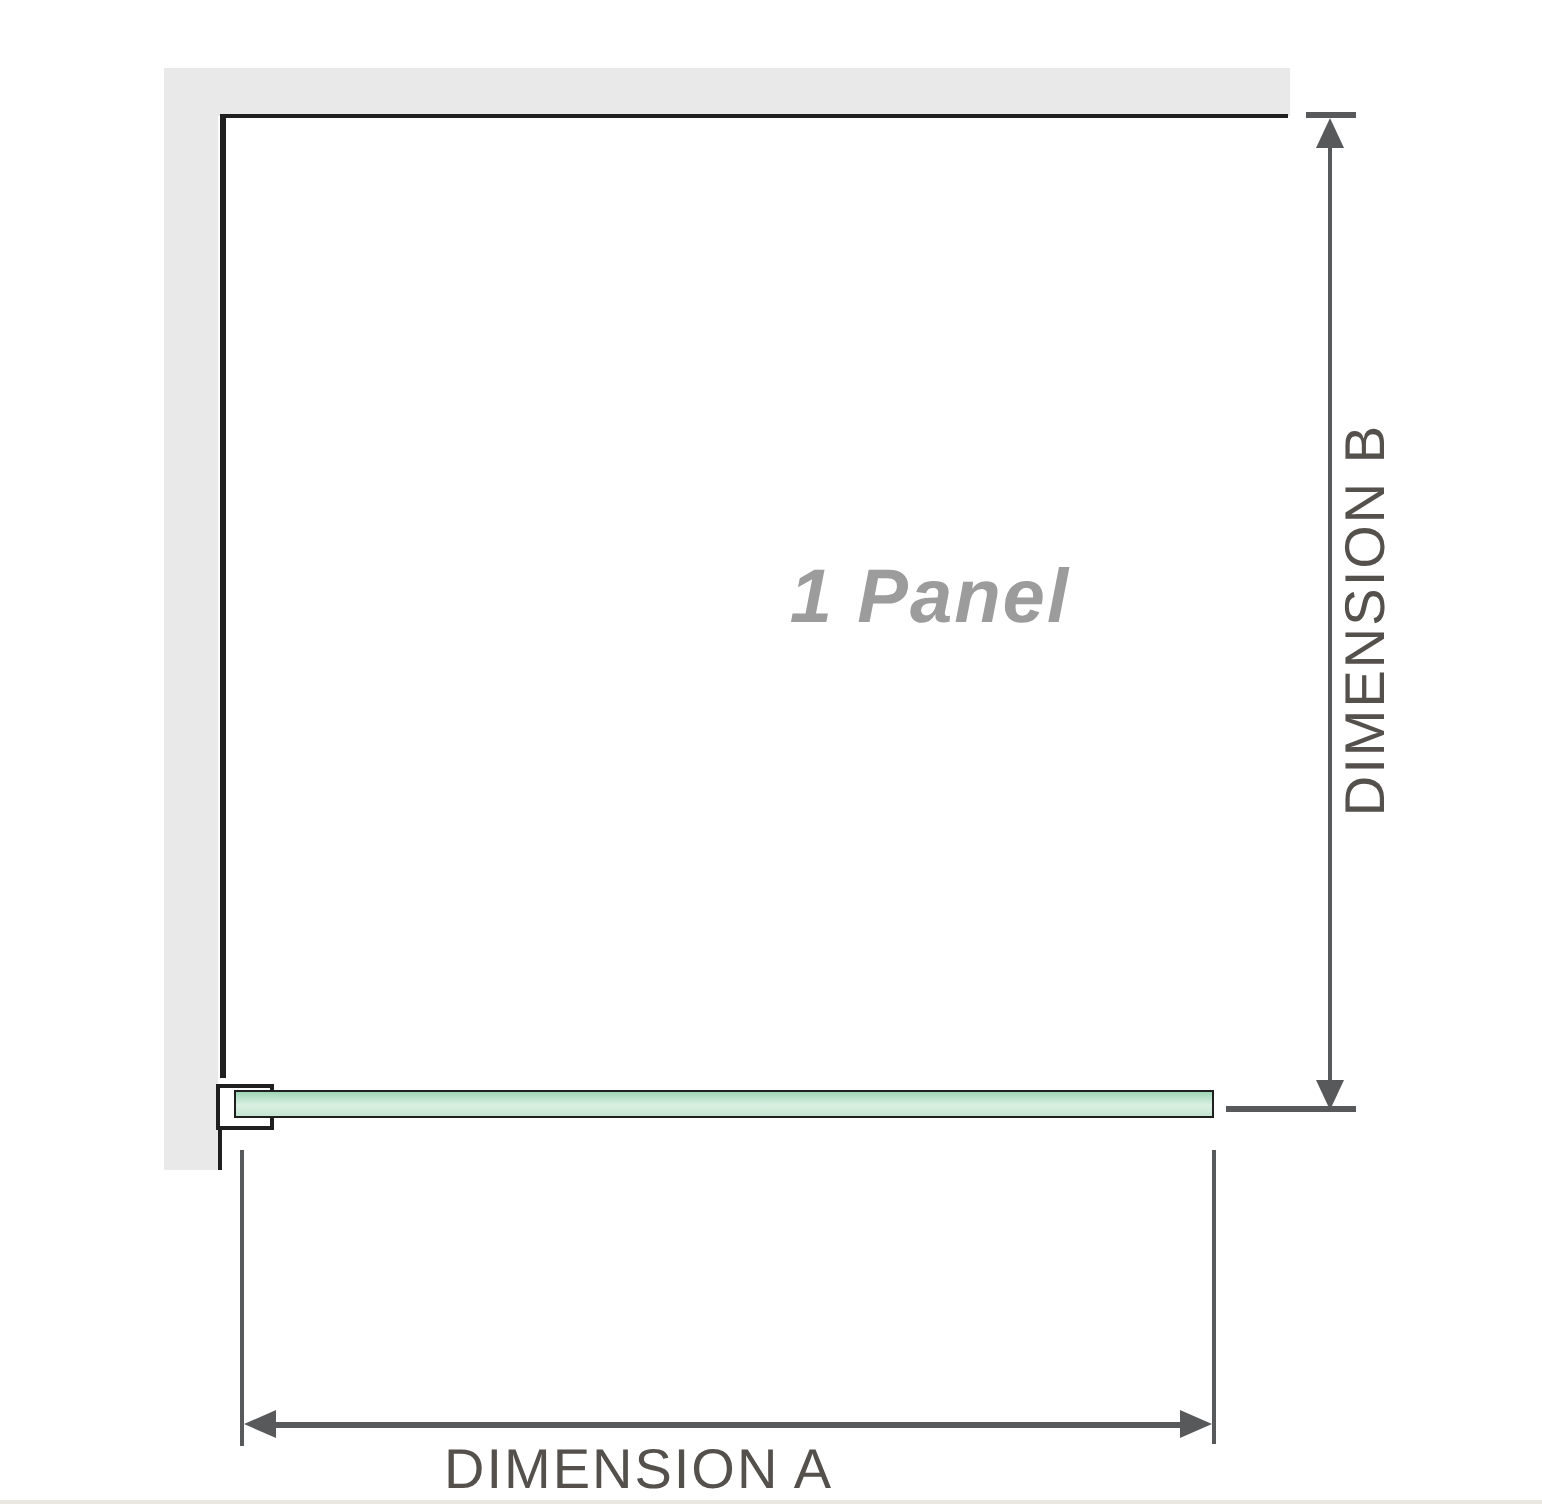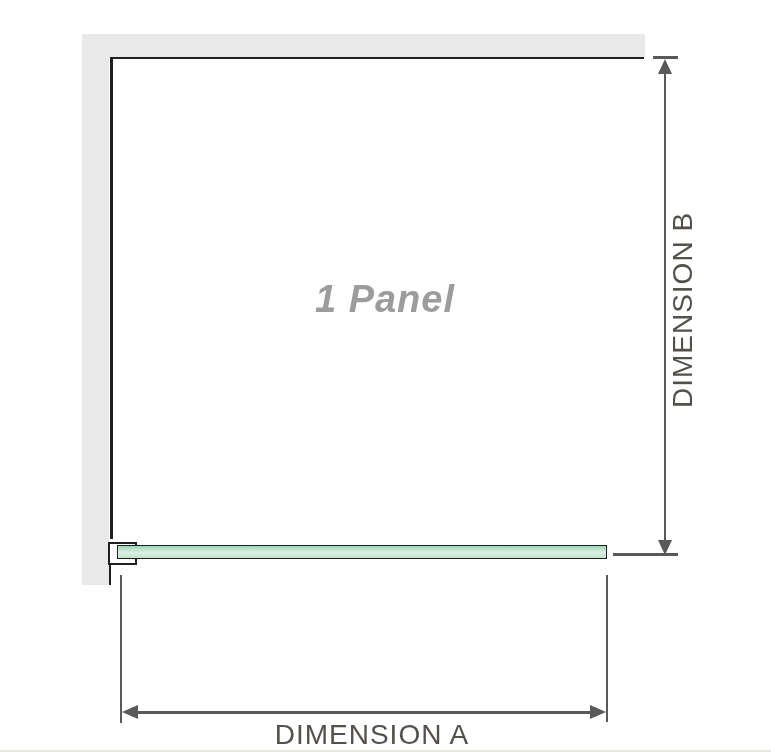--- a/index.html
+++ b/index.html
@@ -16,21 +16,21 @@
   .wall-top{left:82px;top:34px;width:563px;height:24px;background:var(--color-wall,#e9e9e9);}
   .wall-side{left:82px;top:34px;width:27px;height:551px;background:var(--color-wall,#e9e9e9);}
   .wall-edge-below{left:109px;top:563px;width:2px;height:22px;background:var(--color-outline,#1f1f1f);}
 
   
   .panel-edge-top{left:110px;top:56.5px;width:534px;height:2.5px;background:var(--color-outline,#1f1f1f);}
   .panel-edge-left{left:110px;top:56.5px;width:2.5px;height:482px;background:var(--color-outline,#1f1f1f);}
 
   .panel-label{
     left:235px;top:277px;width:300px;height:44px;
-    line-height:44px;text-align:center;
+    line-height:44px;text-align:right;
     font-size:38px;font-style:italic;font-weight:600;
     color:var(--color-panel-label,#9c9c9c);
     letter-spacing:1px;
   }
 
   
   .bracket{
     left:108px;top:542px;width:29px;height:23px;
     box-sizing:border-box;border:2.5px solid var(--color-outline,#1f1f1f);
     background:#ffffff;
@@ -61,21 +61,21 @@
   }
 
   
   .dima-ext-left{left:120px;top:575px;width:2px;height:148px;background:var(--color-dim-line,#58595a);}
   .dima-ext-right{left:606px;top:575px;width:2px;height:147px;background:var(--color-dim-line,#58595a);}
   .dima-line{left:130px;top:711px;width:468px;height:2.5px;background:var(--color-dim-line,#58595a);}
   .dima-arrow-left{left:122px;top:705px;border-top:7px solid transparent;border-bottom:7px solid transparent;border-right:16px solid var(--color-dim-line,#58595a);}
   .dima-arrow-right{left:590px;top:705px;border-top:7px solid transparent;border-bottom:7px solid transparent;border-left:16px solid var(--color-dim-line,#58595a);}
   .dima-label{
     left:222px;top:719px;width:300px;height:32px;
-    line-height:32px;text-align:center;
+    line-height:32px;text-align:left;
     font-size:28px;letter-spacing:1px;
     color:var(--color-dim-text,#54504c);
     white-space:nowrap;
   }
 
   .baseline{left:0;top:750px;width:771px;height:2px;background:var(--color-baseline,#eae7e0);}
 </style>
 </head>
 <body>
 

